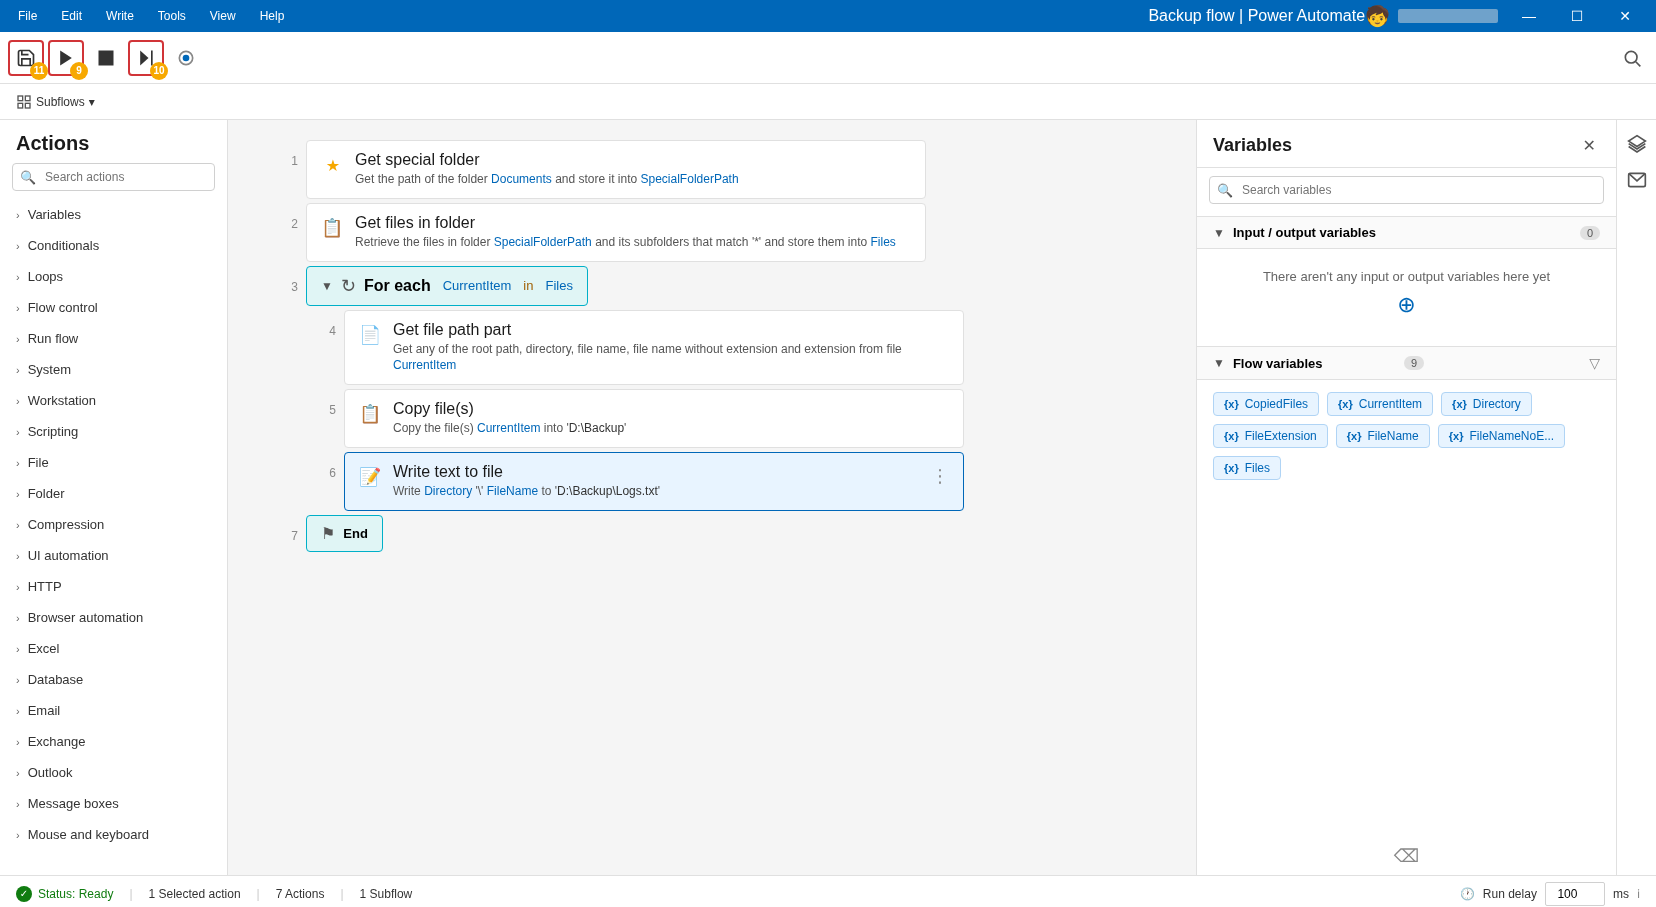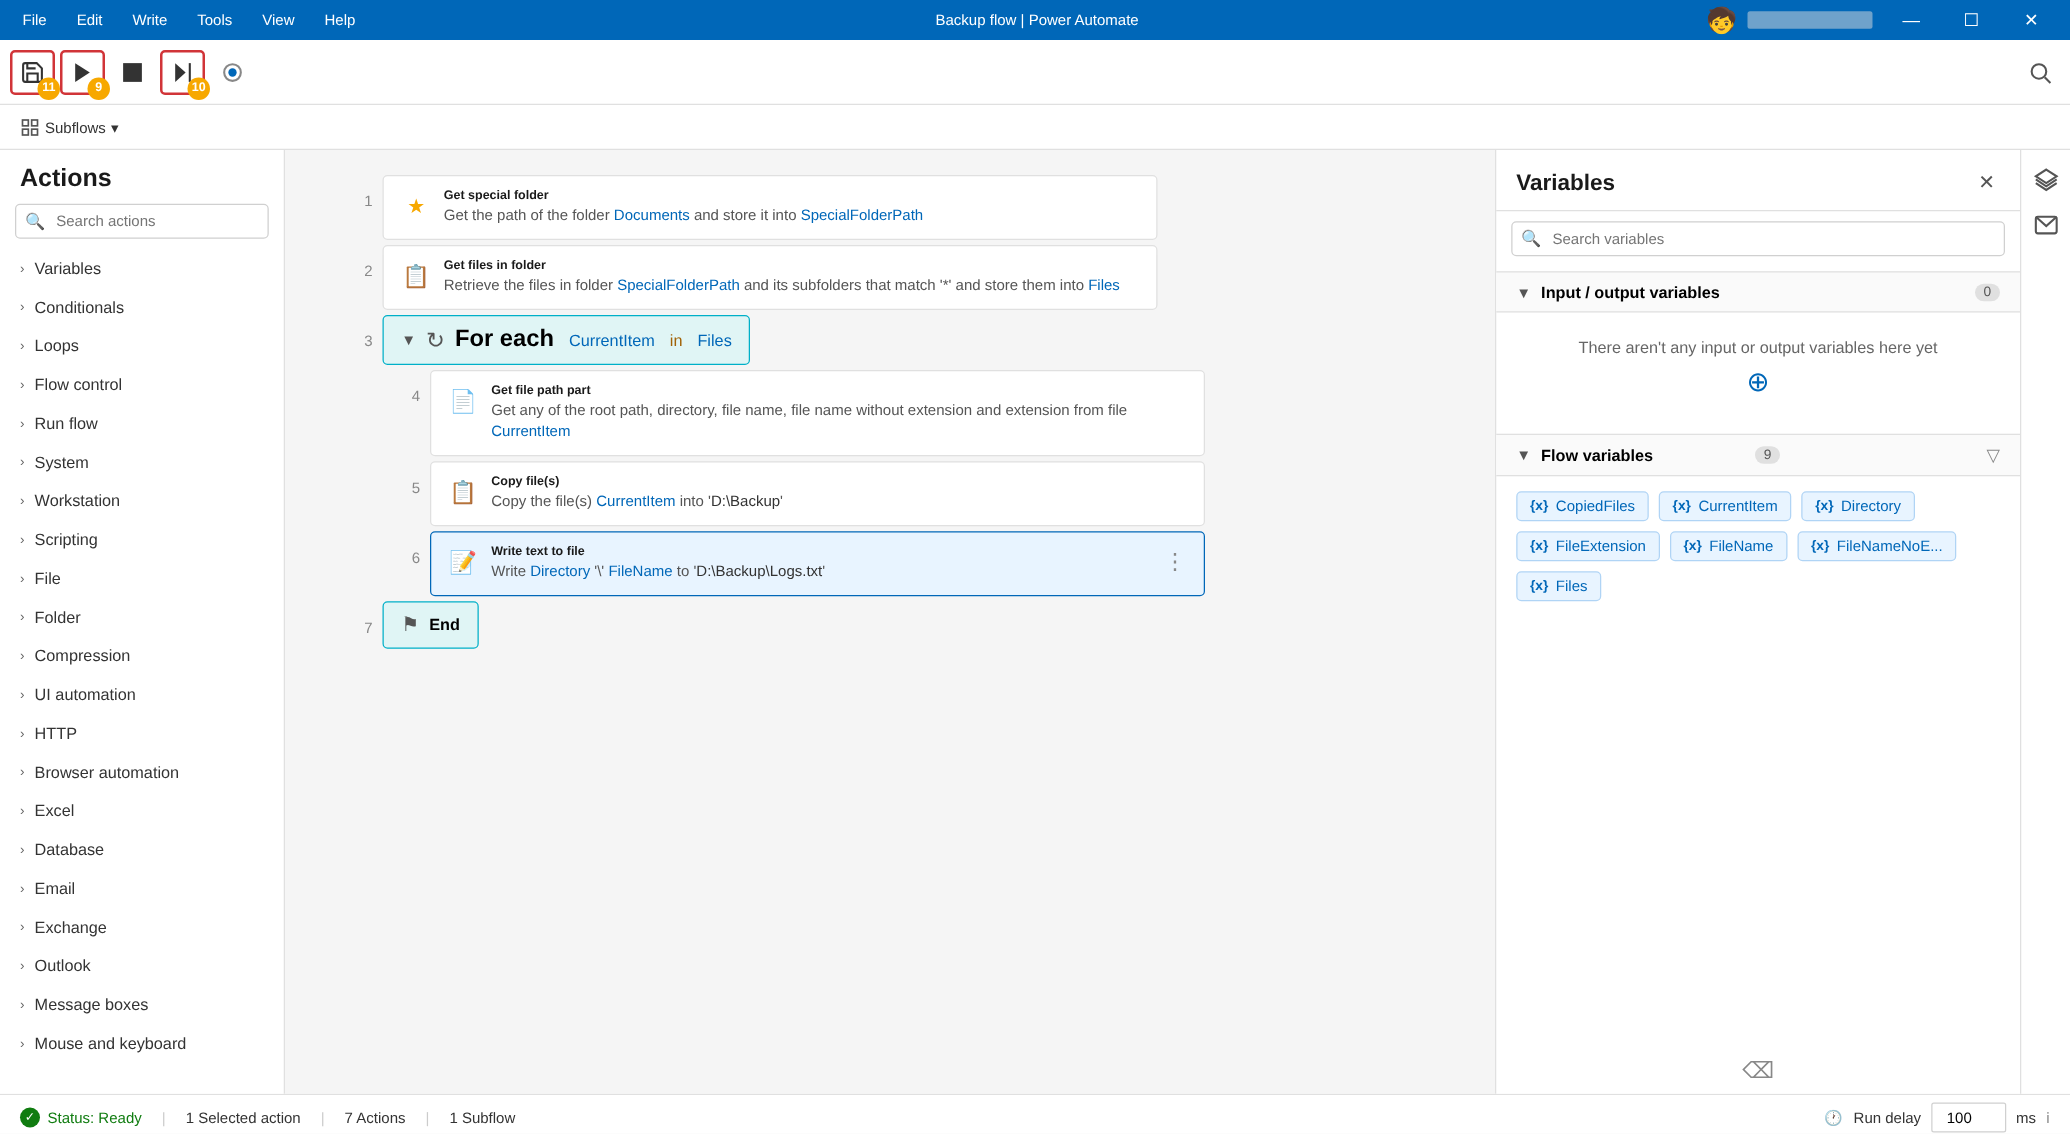--- a/index.html
+++ b/index.html
@@ -21,22 +21,22 @@
       align-items: center;
     }
     .title-bar-menu span {
       padding: 4px 10px;
       cursor: pointer;
       border-radius: 2px;
       font-size: 12px;
     }
     .title-bar-title {
       flex: 1;
-      text-align: center;
-      font-size: 12px;
+      text-align: right;
+      font-size: 16px;
     }
     .title-bar-controls {
       display: flex;
       gap: 2px;
     }
     .title-bar-controls span {
       width: 46px;
       height: 32px;
       display: flex;
       align-items: center;
@@ -240,22 +240,22 @@
       display: flex;
       align-items: center;
       justify-content: center;
       flex-shrink: 0;
       margin-top: 2px;
       color: #555;
       font-size: 16px;
     }
     .step-content { flex: 1; }
     .step-title {
-      font-weight: 700;
-      font-size: 10px;
+      font-weight: 400;
+      font-size: 16px;
       color: #1a1a1a;
       margin-bottom: 2px;
     }
     .step-desc {
       font-size: 12px;
       color: #555;
       line-height: 1.4;
     }
     .step-var {
       color: #0067b8;
@@ -283,21 +283,21 @@
       align-items: center;
       gap: 8px;
       max-width: 620px;
     }
     .foreach-collapse {
       color: #555;
       cursor: pointer;
       font-size: 12px;
     }
     .foreach-icon { color: #555; font-size: 18px; }
-    .foreach-title { font-weight: 600; font-size: 19px; margin-right: 4px; }
+    .foreach-title { font-weight: 600; font-size: 16px; margin-right: 4px; }
 
     
     .end-card {
       background: #e0f5f5;
       border: 1px solid #00b0c8;
       border-radius: 4px;
       padding: 8px 14px;
       display: flex;
       align-items: center;
       gap: 8px;

